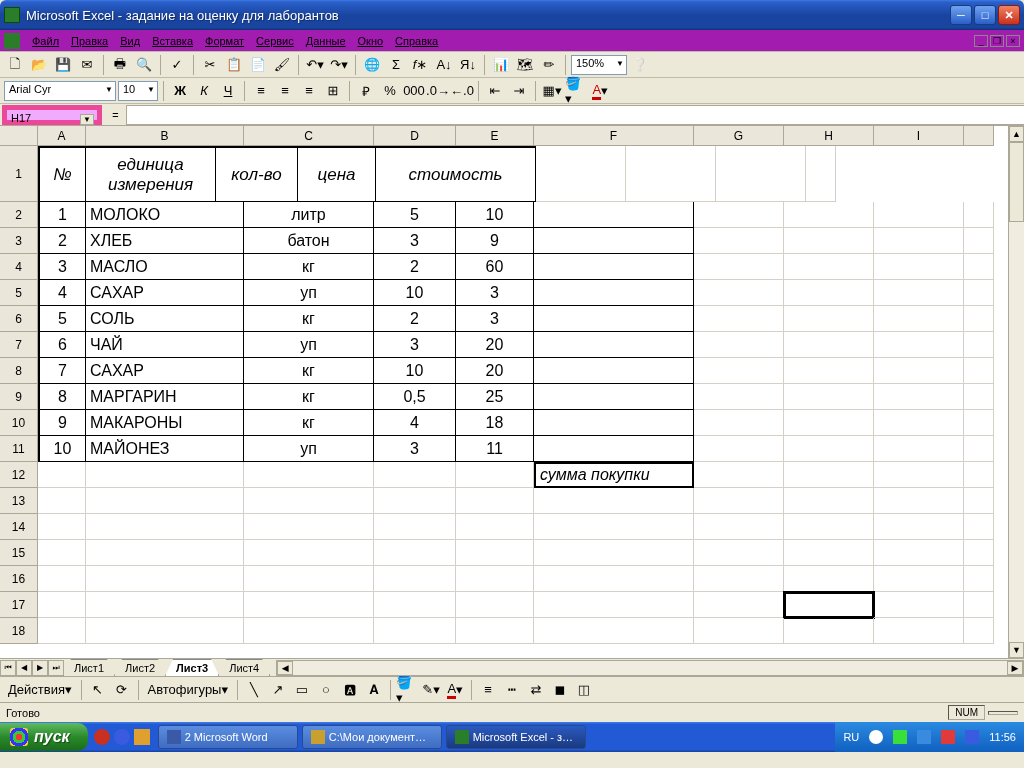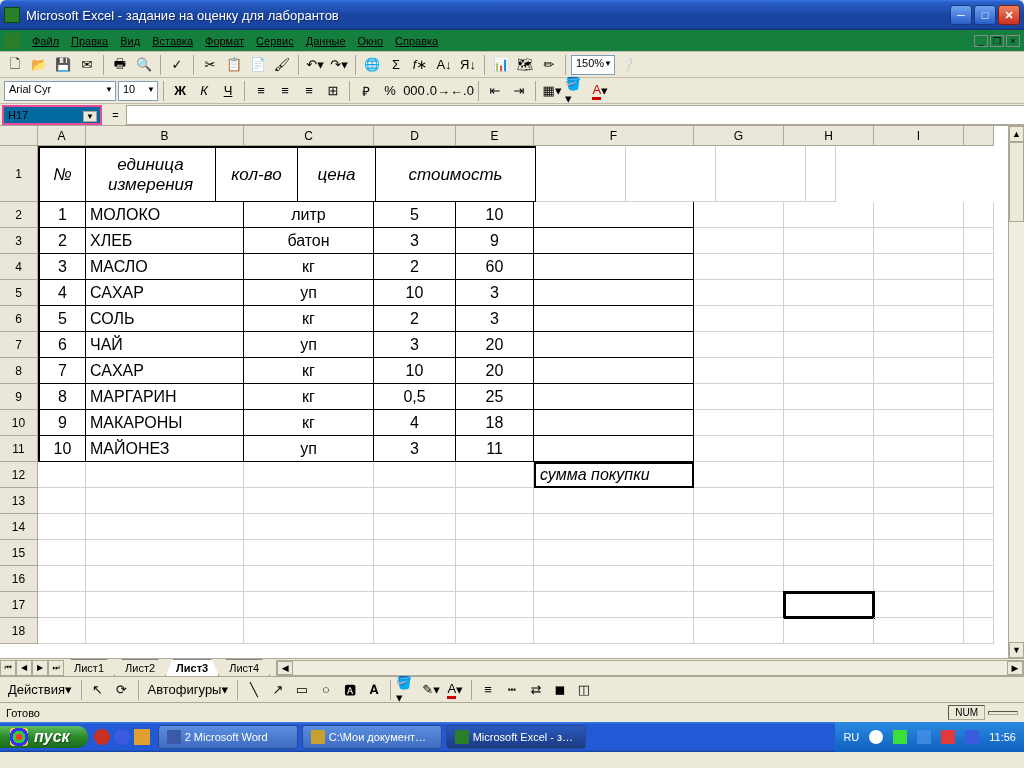--- a/index.html
+++ b/index.html
@@ -8,37 +8,37 @@
 
 .titlebar { background: linear-gradient(to bottom, #3b77e3 0%, #2a5fc9 8%, #1945a0 50%, #1945a0 92%, #0f2f70 100%); height: 30px; display: flex; align-items: center; padding: 0 4px; border-radius: 6px 6px 0 0; }
 .titlebar .icon { width: 16px; height: 16px; background: #2a7e2a; display: inline-block; margin-right: 6px; border: 1px solid #0a4a0a; }
 .titlebar .title { color: #fff; font-weight: normal; font-size: 13px; flex: 1; text-shadow: 1px 1px 1px rgba(0,0,0,.4); }
 .titlebar .winbtn { width: 22px; height: 20px; margin-left: 2px; border-radius: 3px; border: 1px solid #153b80; display: flex; align-items: center; justify-content: center; color: #fff; font-weight: bold; font-family: Arial; }
 .titlebar .min { background: linear-gradient(#6fa3f0,#2a5fc9); }
 .titlebar .max { background: linear-gradient(#6fa3f0,#2a5fc9); }
 .titlebar .close { background: linear-gradient(#f08262,#c93020); border-color: #8a1a0a; }
 
 
-.menubar { background: #15803d; height: 22px; display: flex; align-items: center; padding: 0 4px; border-bottom: 1px solid #c0bba8; }
+.menubar { background: #a21caf; height: 22px; display: flex; align-items: center; padding: 0 4px; border-bottom: 1px solid #c0bba8; }
 .menubar .micon { width: 16px; height: 16px; background: #2a7e2a; margin-right: 6px; }
 .menubar .mitem { padding: 2px 6px; cursor: default; }
 .menubar .mitem span { text-decoration: underline; text-decoration-color: #000; }
 .menubar .mdi { margin-left: auto; display: flex; gap: 2px; }
 .menubar .mdi div { width: 14px; height: 12px; border: 1px solid #888; font-size: 9px; display: flex; align-items: center; justify-content: center; }
 
 
 .toolbar { background: #ece9d8; height: 26px; display: flex; align-items: center; padding: 0 4px; border-bottom: 1px solid #c0bba8; gap: 2px; }
 .tbtn { width: 22px; height: 22px; display: flex; align-items: center; justify-content: center; cursor: default; font-size: 13px; }
 .tsep { width: 1px; height: 20px; background: #aca899; margin: 0 3px; }
 .tcombo { height: 20px; border: 1px solid #7f9db9; background: #fff; padding: 1px 14px 1px 4px; position: relative; }
 .tcombo::after { content: "▼"; position: absolute; right: 2px; top: 3px; font-size: 8px; color: #000; }
 
 
 .fbar { background: #ece9d8; height: 22px; display: flex; align-items: center; border-bottom: 1px solid #aca899; }
-.namebox { width: 100px; height: 20px; border: 2px solid #ec4899; background: #0369a1; margin: 0 2px; padding: 2px 4px; position: relative; }
+.namebox { width: 100px; height: 20px; border: 5px solid #ec4899; background: #f0abfc; margin: 0 2px; padding: 2px 4px; position: relative; }
 .namebox::after { content: "▼"; position: absolute; right: 3px; top: 4px; font-size: 8px; background: #ece9d8; border: 1px solid #aca899; padding: 0 2px; }
 .fxlabel { padding: 0 8px; font-style: italic; }
 .finput { flex: 1; height: 20px; border: 1px solid #aca899; border-right: none; background: #fff; padding: 2px 4px; }
 
 
 .grid { background: #fff; position: relative; height: 532px; overflow: hidden; }
 .gheaders { display: flex; }
 .gcorner { width: 38px; height: 20px; background: #eae7da; border: 1px solid #aca899; border-top: none; border-left: none; }
 .gcolhead { background: #eae7da; border-right: 1px solid #aca899; border-bottom: 1px solid #aca899; height: 20px; display: flex; align-items: center; justify-content: center; font-weight: normal; font-size: 12px; }
 .grow { display: flex; }
@@ -71,21 +71,21 @@
 
 
 .drawbar { height: 26px; background: #ece9d8; border-top: 1px solid #aca899; display: flex; align-items: center; padding: 0 4px; gap: 2px; }
 
 
 .status { height: 20px; background: #ece9d8; border-top: 1px solid #aca899; display: flex; align-items: center; padding: 0 6px; font-size: 11px; }
 .status .cell { border: 1px inset #aca899; padding: 1px 6px; margin-left: 3px; font-size: 10px; }
 
 
 .taskbar { height: 30px; background: linear-gradient(to bottom, #3e81e6 0%, #225ad6 8%, #225ad6 92%, #15409a 100%); display: flex; align-items: center; }
-.startbtn { height: 22px; padding: 0 18px 0 10px; background: linear-gradient(to bottom, #5fbb5f 0%, #2a8a2a 50%, #1a6a1a 100%); color: #fff; font-weight: bold; font-style: italic; font-size: 16px; display: flex; align-items: center; border-radius: 0 10px 10px 0; text-shadow: 1px 1px 1px rgba(0,0,0,.4); }
+.startbtn { height: 28px; padding: 0 18px 0 10px; background: linear-gradient(to bottom, #5fbb5f 0%, #2a8a2a 50%, #1a6a1a 100%); color: #fff; font-weight: bold; font-style: italic; font-size: 16px; display: flex; align-items: center; border-radius: 0 10px 10px 0; text-shadow: 1px 1px 1px rgba(0,0,0,.4); }
 .startbtn .logo { width: 18px; height: 18px; background: radial-gradient(circle, #f33 0 25%, #3c3 0 50%, #33f 0 75%, #fc3 0); border-radius: 3px; margin-right: 6px; }
 .qlaunch { display: flex; gap: 4px; padding: 0 6px; }
 .qlaunch div { width: 16px; height: 16px; }
 .taskitem { height: 24px; background: linear-gradient(#5a8de0,#3e6cc0); border: 1px solid #2a4a90; border-radius: 3px; color: #fff; padding: 0 8px; margin: 0 2px; display: flex; align-items: center; font-size: 11px; min-width: 140px; max-width: 150px; overflow: hidden; white-space: nowrap; }
 .taskitem.active { background: linear-gradient(#2a5ac0,#1a3a80); }
 .taskitem .ticon { width: 14px; height: 14px; margin-right: 4px; flex-shrink: 0; }
 .tray { margin-left: auto; background: linear-gradient(#2a8ae0,#1060c0); height: 30px; display: flex; align-items: center; padding: 0 8px; gap: 10px; color: #fff; font-size: 11px; }
 .tray .ticon { width: 14px; height: 14px; }
 
 
@@ -143,21 +143,21 @@
   <div class="tbtn">🌐</div>
   <div class="tbtn">Σ</div>
   <div class="tbtn"><i>f</i>∗</div>
   <div class="tbtn">A↓</div>
   <div class="tbtn">Я↓</div>
   <div class="tsep"></div>
   <div class="tbtn">📊</div>
   <div class="tbtn">🗺</div>
   <div class="tbtn">✏</div>
   <div class="tsep"></div>
-  <div class="tcombo" style="width:44px"><span>150%</span></div>
+  <div class="tcombo" style="width:56px"><span>150%</span></div>
   <div class="tbtn">❔</div>
 </div>
 
 <div class="toolbar">
   <div class="tcombo" style="width:112px"><span>Arial Cyr</span></div>
   <div class="tcombo" style="width:40px"><span>10</span></div>
   <div class="tsep"></div>
   <div class="tbtn">
       <b>Ж</b>
     </div>

